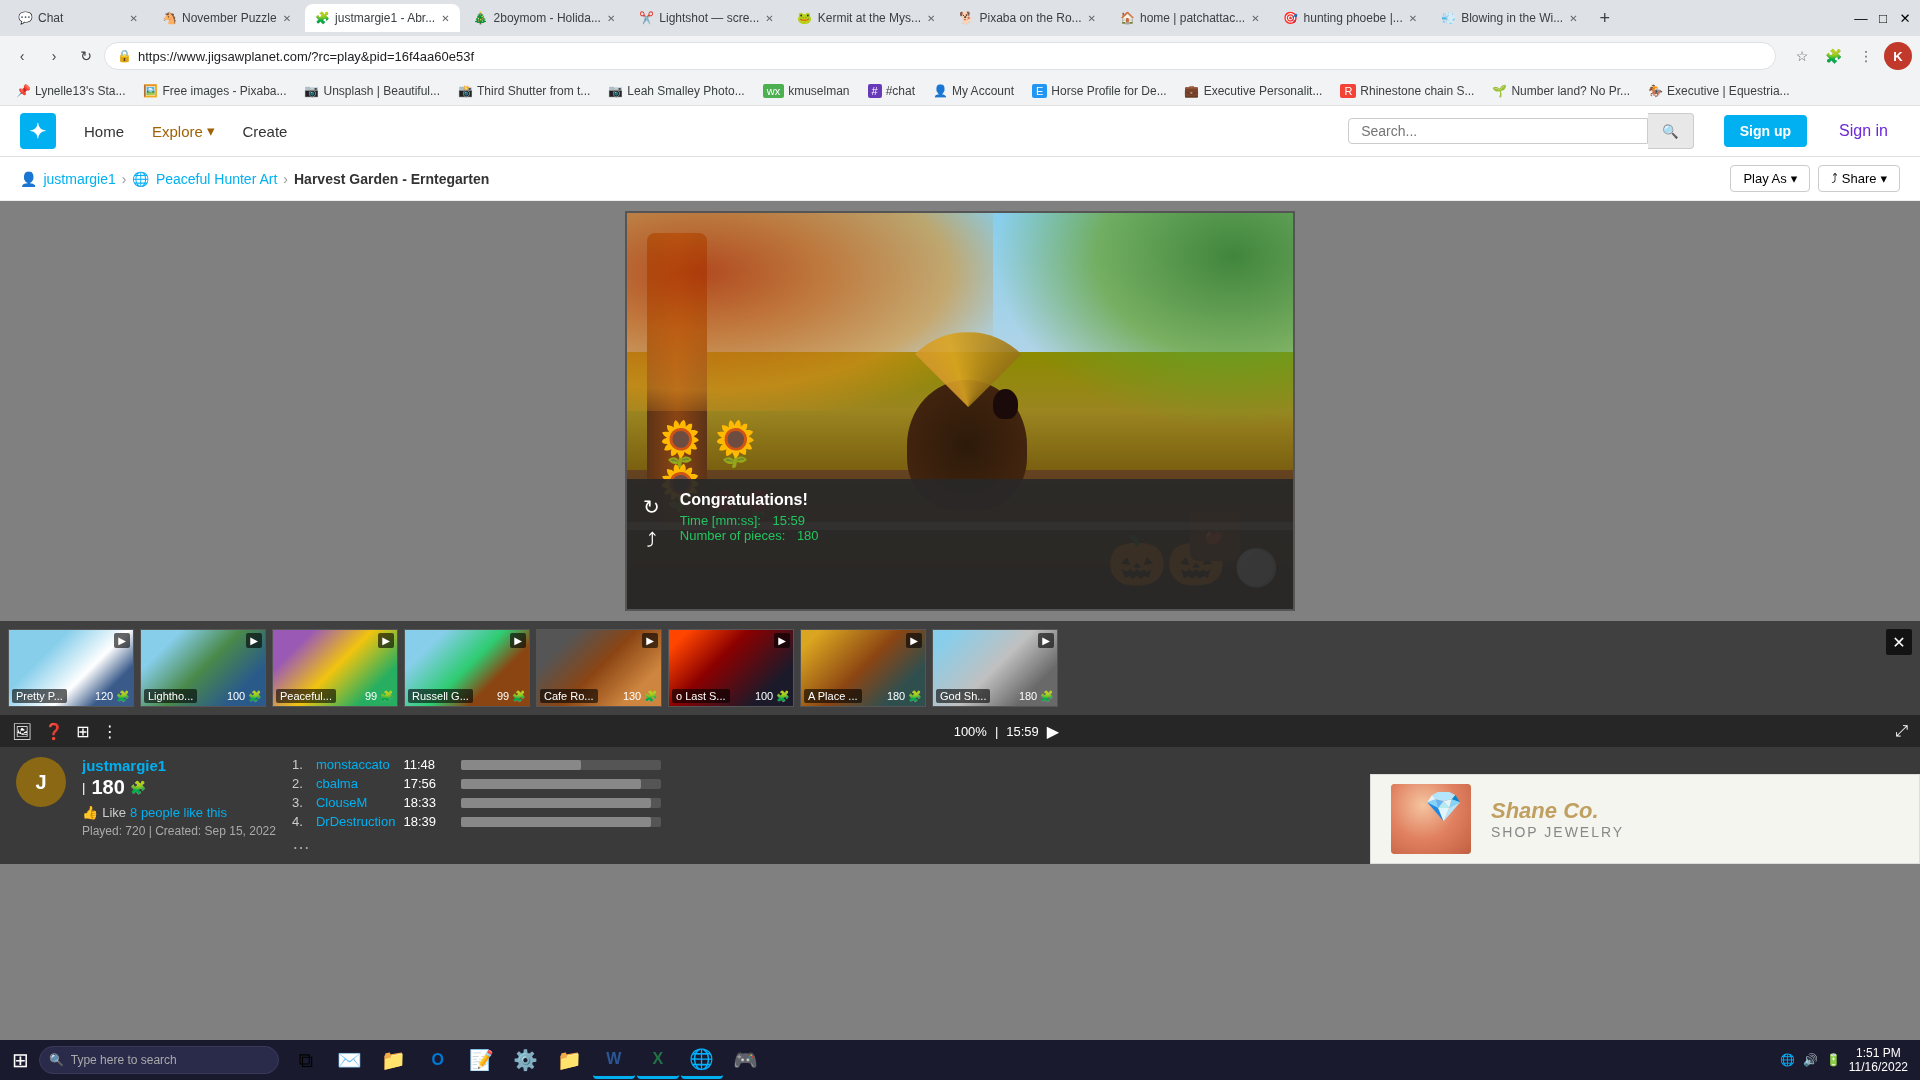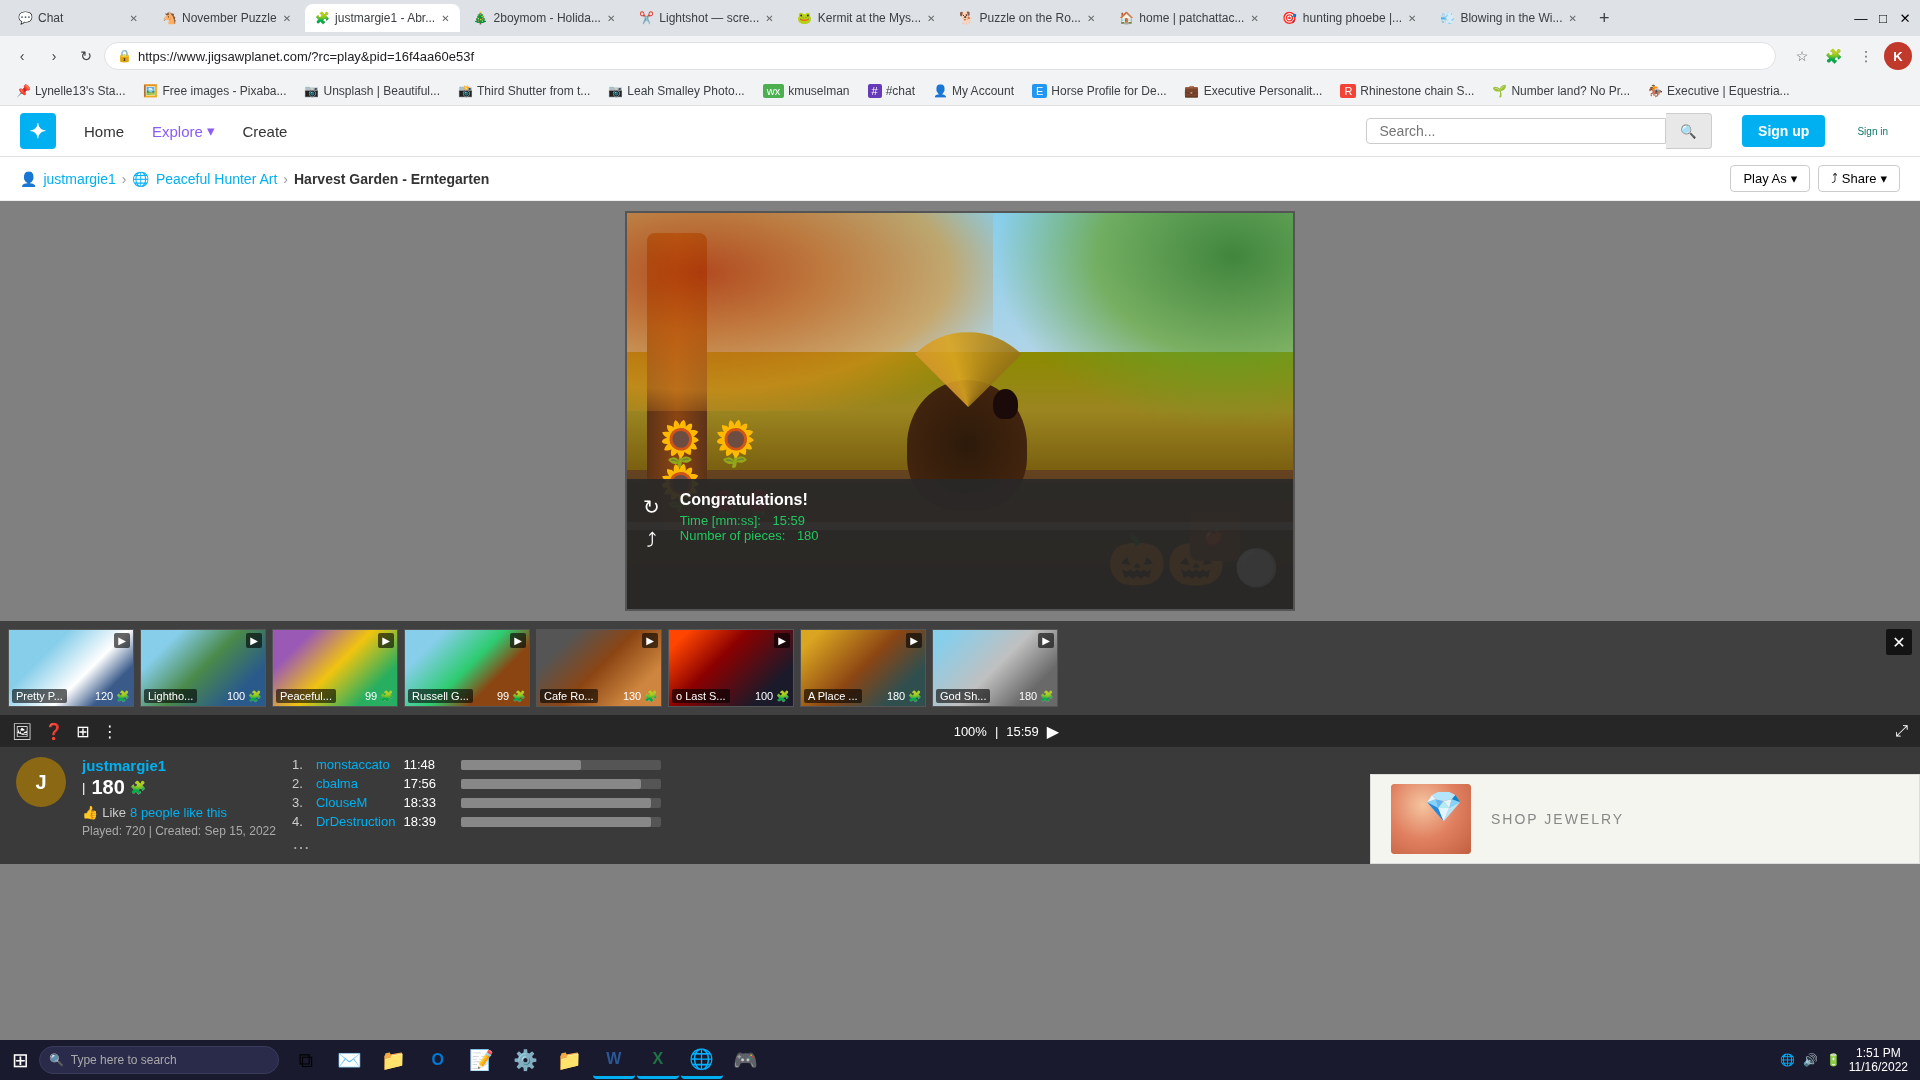--- a/index.html
+++ b/index.html
@@ -138,21 +138,21 @@
     .nav-link {
       color: #333;
       text-decoration: none;
       font-size: 15px;
       cursor: pointer;
       padding: 4px 8px;
     }
     .explore-btn {
       display: flex; align-items: center; gap: 4px;
       background: none; border: none; cursor: pointer;
-      font-size: 15px; color: #8b5cf6;
+      font-size: 15px; color: #a16207;
     }
     .site-search {
       margin-left: auto;
       display: flex;
       align-items: center;
     }
     .site-search input {
       width: 300px;
       height: 26px;
       border: 1px solid #ccc;
@@ -178,22 +178,22 @@
       padding: 8px 16px;
       cursor: pointer;
       font-size: 14px;
       font-weight: bold;
       margin-left: 10px;
     }
     .signin-btn {
       background: none;
       border: none;
       cursor: pointer;
-      font-size: 10px;
-      color: #0f766e;
+      font-size: 16px;
+      color: #6d28d9;
       padding: 8px 12px;
     }
 
     
     .breadcrumb-bar {
       background: #fff;
       padding: 8px 20px;
       display: flex;
       align-items: center;
       justify-content: space-between;
@@ -542,21 +542,21 @@
     <span>Lightshot — scre...</span>
     <span class="tab-close">✕</span>
   </div>
   <div class="tab">
     <span class="tab-favicon">🐸</span>
     <span>Kermit at the Mys...</span>
     <span class="tab-close">✕</span>
   </div>
   <div class="tab">
     <span class="tab-favicon">🐕</span>
-    <span>Puzzle on the Ro...</span>
+    <span>Pixaba on the Ro...</span>
     <span class="tab-close">✕</span>
   </div>
   <div class="tab">
     <span class="tab-favicon">🏠</span>
     <span>home | patchattac...</span>
     <span class="tab-close">✕</span>
   </div>
   <div class="tab">
     <span class="tab-favicon">🎯</span>
     <span>hunting phoebe |...</span>
@@ -882,20 +882,21 @@
 
       <div class="ad-banner">
         <div class="ad-content">
           <div class="ad-image">
 
             <div style="width:100%;height:100%;background:radial-gradient(ellipse at 40% 30%,#f5c5a0,#e08060,#c06040);position:relative;display:flex;align-items:center;justify-content:center;">
               <span style="font-size:30px;position:absolute;top:5px;right:8px;">💎</span>
             </div>
           </div>
           <div class="ad-text">
+            <div class="ad-logo">Shane Co.</div>
             <div class="ad-subtext">SHOP JEWELRY</div>
           </div>
         </div>
       </div>
     </div>
   </div>
 </div>
 
 <div class="taskbar">
   <button class="taskbar-start">⊞</button>

